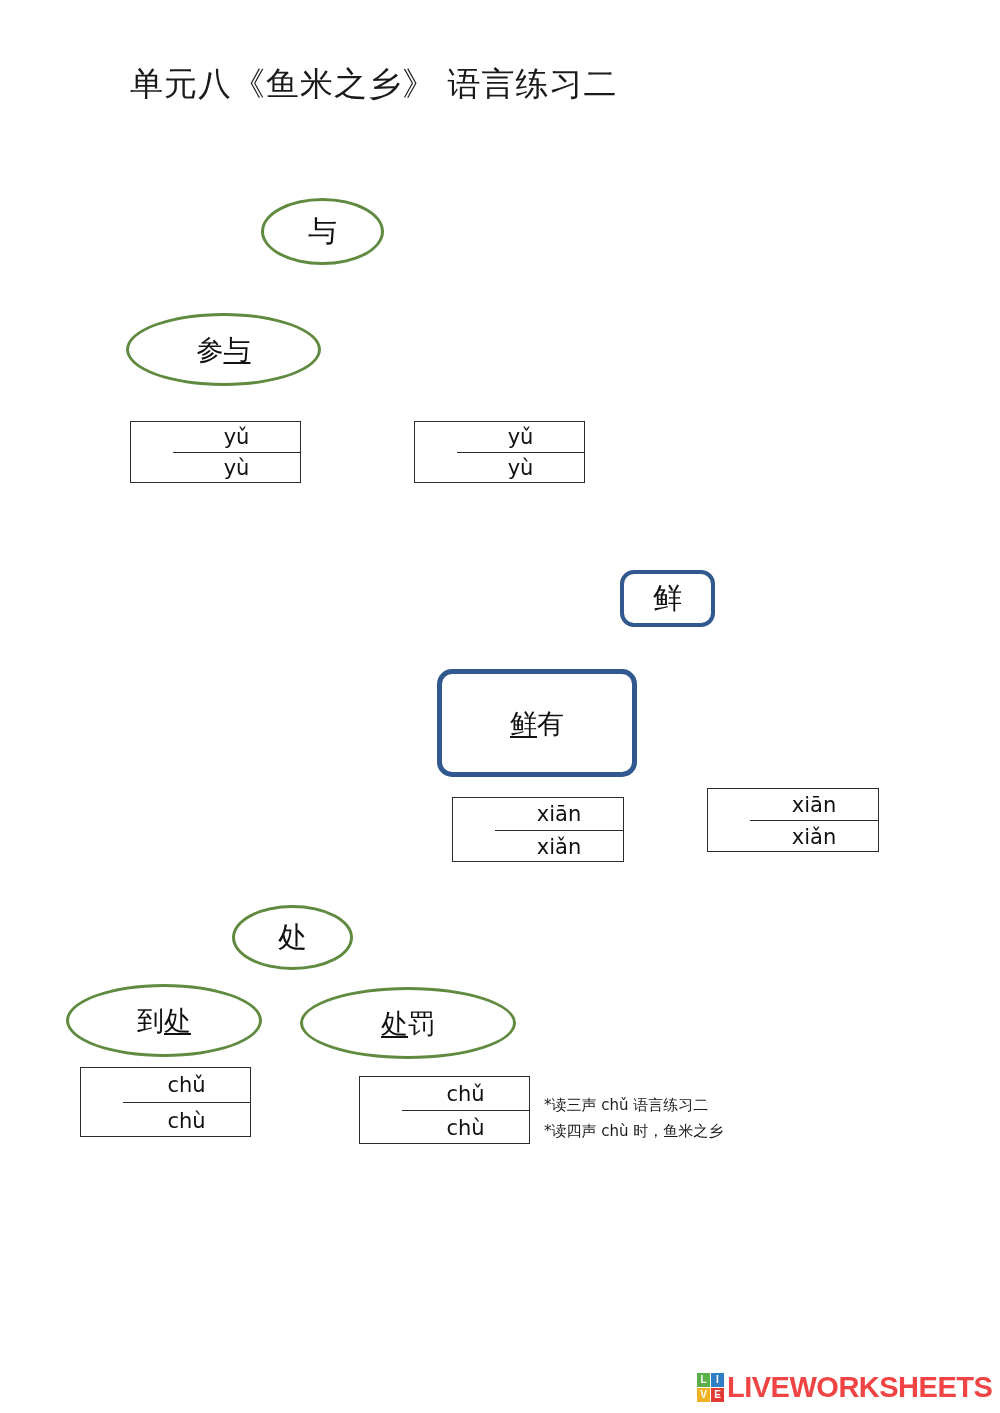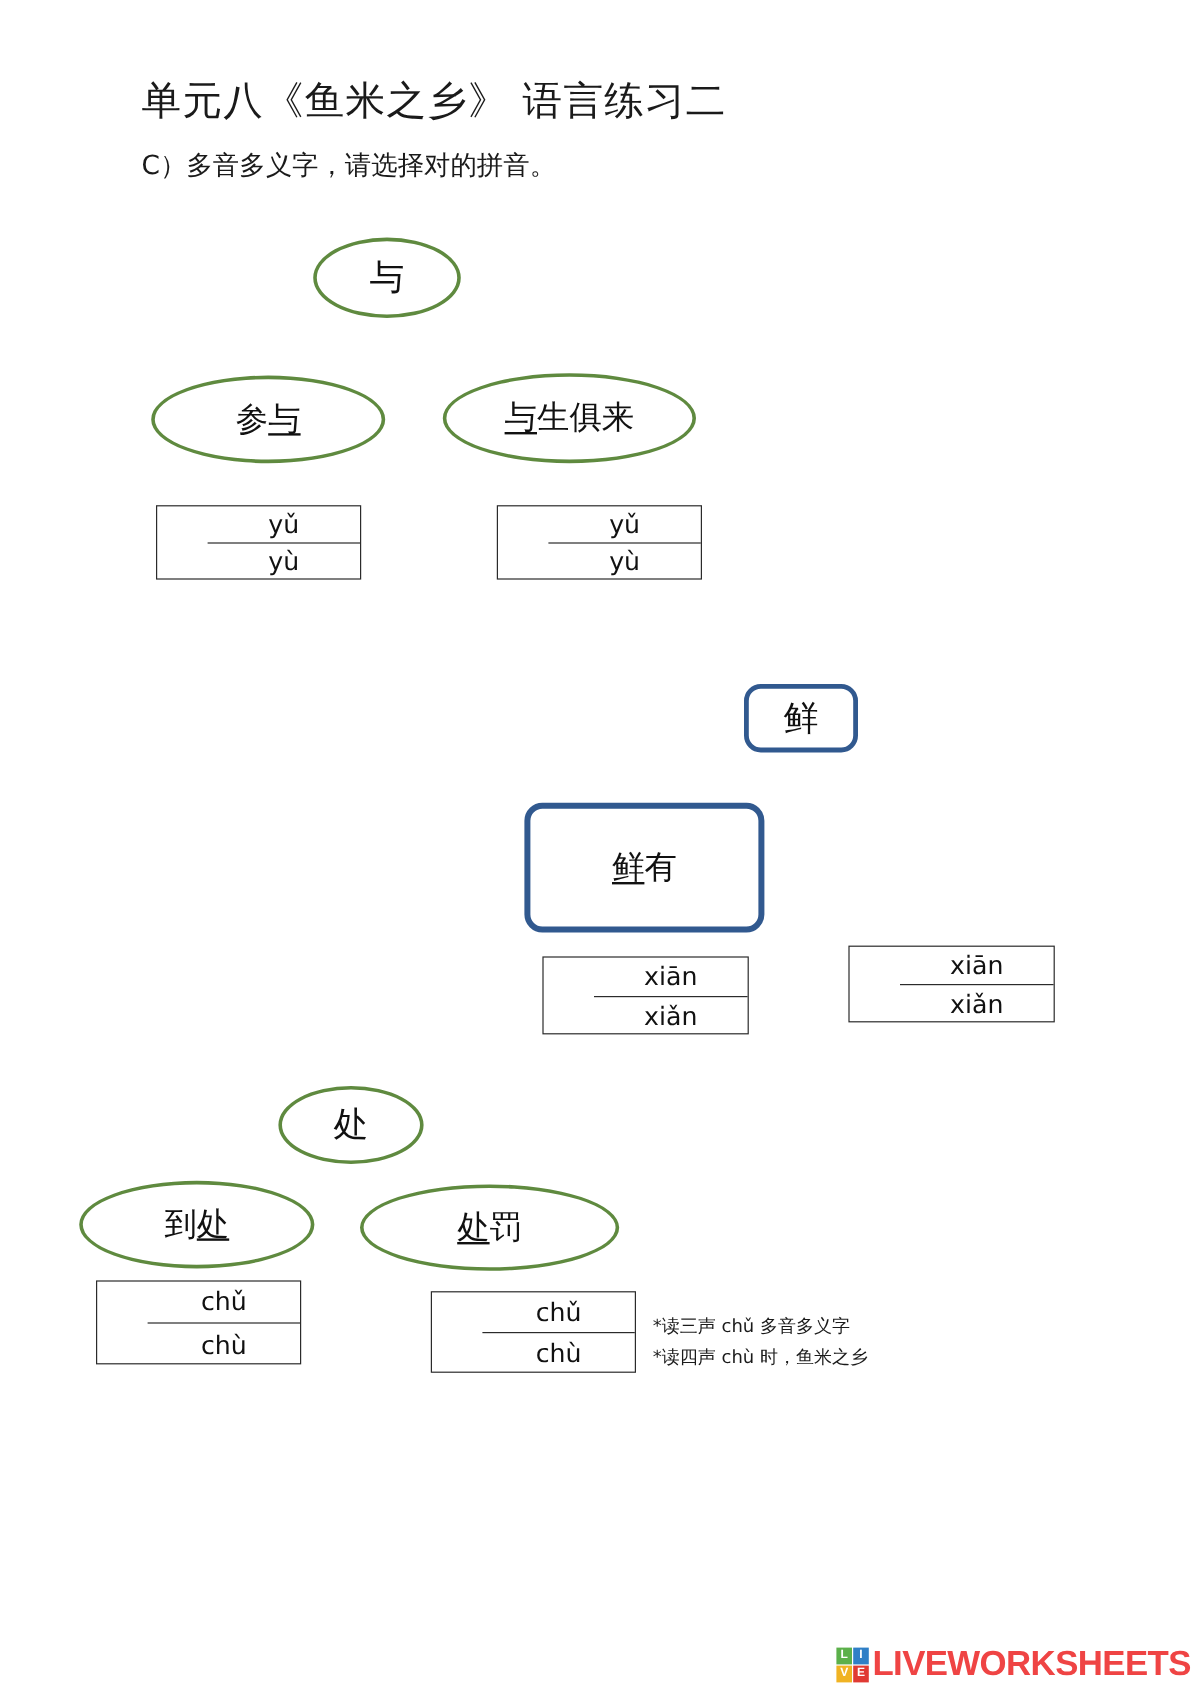--- a/index.html
+++ b/index.html
@@ -15,21 +15,21 @@
     position: relative;
     width: 1000px;
     height: 1413px;
     background: #ffffff;
     overflow: hidden;
   }
 
   
   .title {
     position: absolute;
-    left: 118px;
+    left: 130px;
     top: 62px;
     font-size: 33px;
     letter-spacing: 1px;
     color: #1a1a1a;
     white-space: nowrap;
     font-family: "DejaVu Sans", "Liberation Sans", sans-serif;
   }
   .instruction {
     position: absolute;
     left: 118px;
@@ -146,33 +146,29 @@
     color: #ef4444;
     line-height: 1;
   }
 </style>
 </head>
 <body>
 
 <div id="page">
 
   <div class="title">单元八《鱼米之乡》 语言练习二</div>
-  <div class="instruction">C）多音多义字，请选择对的拼音。</div>
 
   <div class="ellipse" style="left:261px; top:198px; width:123px; height:67px;">
     <span class="han han-big">与</span>
   </div>
 
   <div class="ellipse" style="left:126px; top:313px; width:195px; height:73px;">
     <span class="han"><span>参</span><span class="u">与</span><span></span></span>
   </div>
 
-  <div class="ellipse" style="left:369px; top:311px; width:211px; height:75px;">
-    <span class="han"><span></span><span class="u">与</span><span>生俱来</span></span>
-  </div>
 
   <div class="optbox" style="left:130px; top:421px; width:171px; height:62px;">
     <div class="row top" style="height:31px;">yǔ</div>
     <div class="row" style="height:30px;">yù</div>
   </div>
 
   <div class="optbox" style="left:414px; top:421px; width:171px; height:62px;">
     <div class="row top" style="height:31px;">yǔ</div>
     <div class="row" style="height:30px;">yù</div>
   </div>
@@ -211,21 +207,21 @@
   <div class="optbox" style="left:80px; top:1067px; width:171px; height:70px;">
     <div class="row top" style="height:35px;">chǔ</div>
     <div class="row" style="height:35px;">chù</div>
   </div>
 
   <div class="optbox" style="left:359px; top:1076px; width:171px; height:68px;">
     <div class="row top" style="height:34px;">chǔ</div>
     <div class="row" style="height:34px;">chù</div>
   </div>
 
-  <div class="footnote" style="left:544px; top:1096px;">*读三声 chǔ 多音多义字</div>
+  <div class="footnote" style="left:544px; top:1096px;">*读三声 chǔ 语言练习二</div>
   <div class="footnote" style="left:544px; top:1122px;">*读四声 chù 时，鱼米之乡</div>
 
   <div class="lw-logo">
     <div class="lw-grid">
       <div class="lw-cell lw-l">L</div>
       <div class="lw-cell lw-i">I</div>
       <div class="lw-cell lw-v">V</div>
       <div class="lw-cell lw-e">E</div>
     </div>
     <div class="lw-word">LIVEWORKSHEETS</div>

